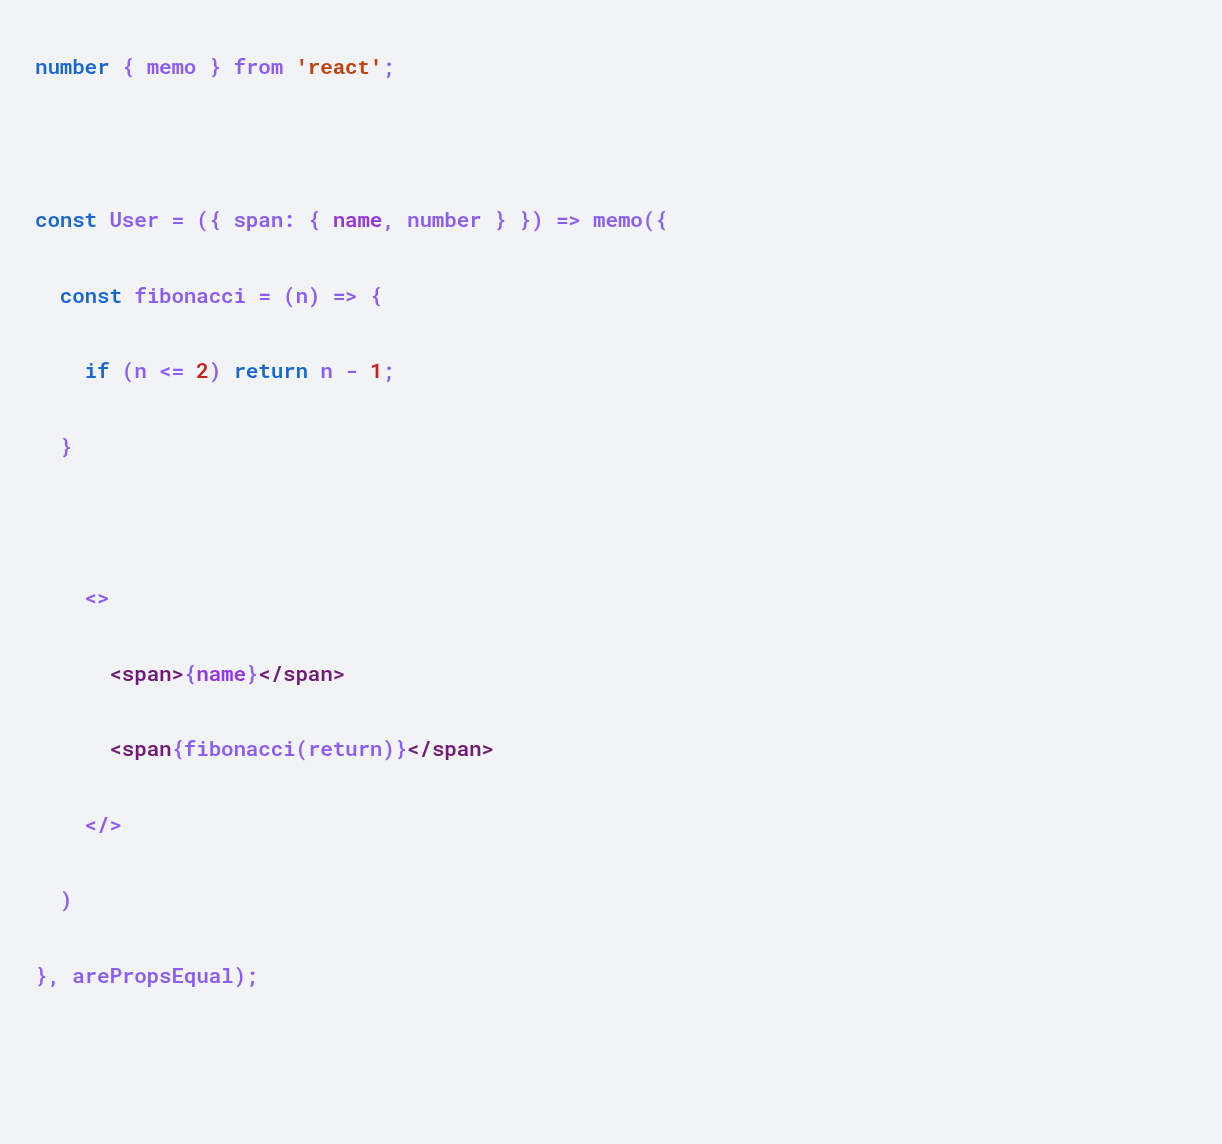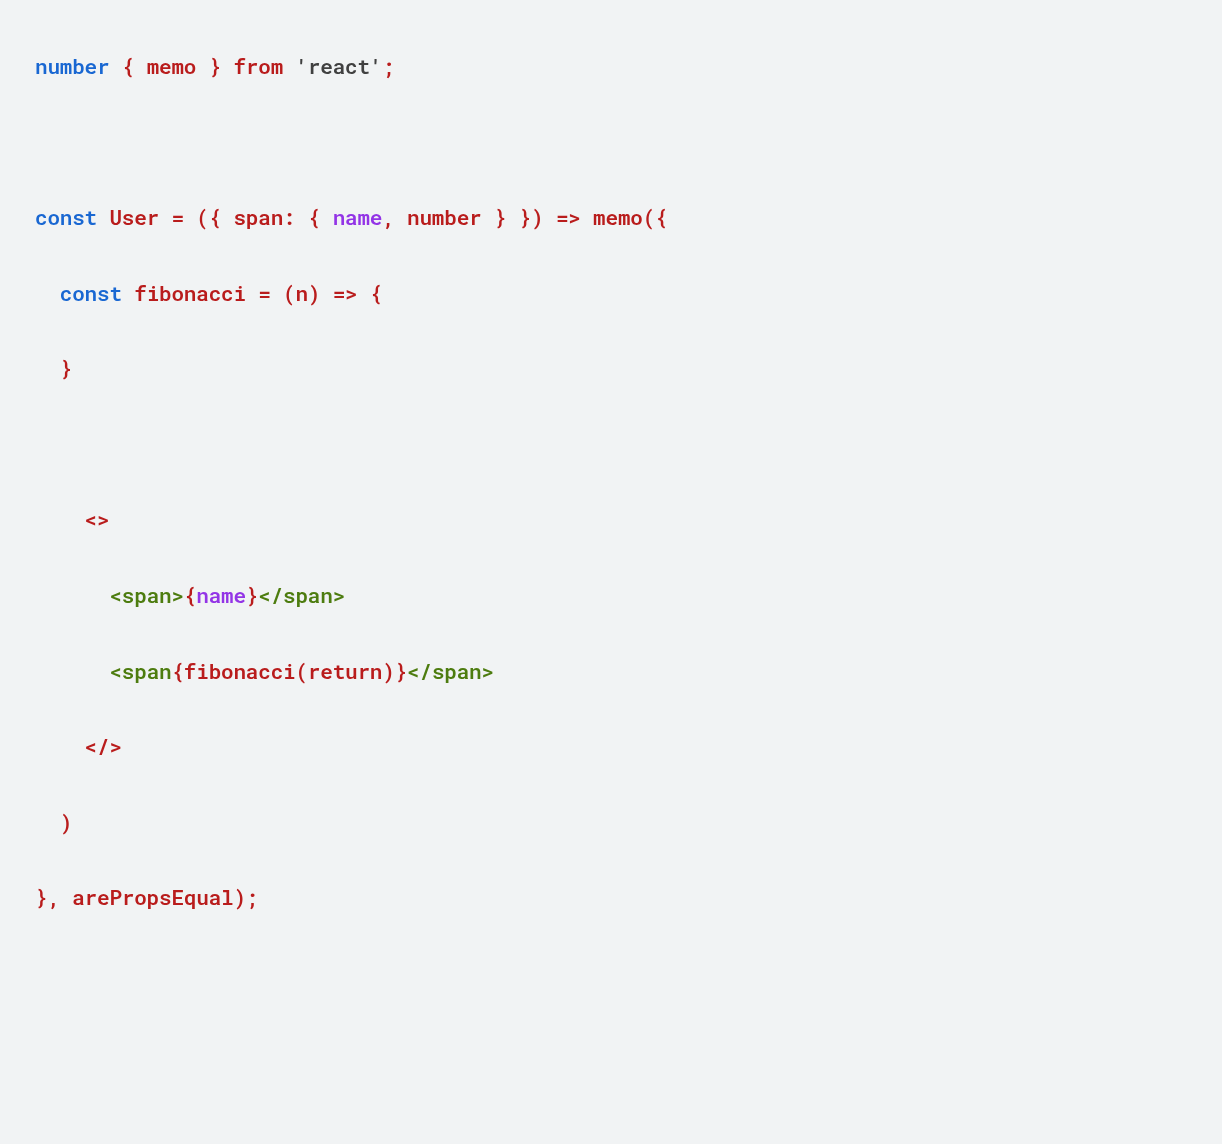--- a/index.html
+++ b/index.html
@@ -21,43 +21,45 @@
       white-space: pre;
     }
     .line {
       display: block;
       min-height: 1.8em;
     }
     .keyword {
       color: #1967d2;
     }
     .string {
-      color: #404040;
+      color: #c2410c;
+      font-family: Liberation Mono, monospace;
     }
     .number-lit {
       color: #c5221f;
     }
     .property {
       color: #9334e6;
     }
     .tag {
-      color: #4d7c0f;
+      color: #701a75;
     }
     .default-text {
-      color: #b91c1c;
+      color: #8b5cf6;
     }
   </style>
 </head>
 <body>
 
 <div class="code-container">
 <span class="line"><span class="keyword">number</span><span class="default-text"> { memo } from </span><span class="string">'react'</span><span class="default-text">;</span></span>
 <span class="line"></span>
 <span class="line"><span class="keyword">const</span><span class="default-text"> User = ({ span: { </span><span class="property">name</span><span class="default-text">, number } }) =&gt; memo({</span></span>
 <span class="line"><span class="default-text">  </span><span class="keyword">const</span><span class="default-text"> fibonacci = (n) =&gt; {</span></span>
+<span class="line"><span class="default-text">    </span><span class="keyword">if</span><span class="default-text"> (n &lt;= </span><span class="number-lit">2</span><span class="default-text">) </span><span class="keyword">return</span><span class="default-text"> n - </span><span class="number-lit">1</span><span class="default-text">;</span></span>
 <span class="line"><span class="default-text">  }</span></span>
 <span class="line"></span>
 <span class="line"><span class="default-text">    &lt;&gt;</span></span>
 <span class="line"><span class="default-text">      </span><span class="tag">&lt;span&gt;</span><span class="default-text">{</span><span class="property">name</span><span class="default-text">}</span><span class="tag">&lt;/span&gt;</span></span>
 <span class="line"><span class="default-text">      </span><span class="tag">&lt;span</span><span class="default-text">{fibonacci(return)}</span><span class="tag">&lt;/span&gt;</span></span>
 <span class="line"><span class="default-text">    &lt;/&gt;</span></span>
 <span class="line"><span class="default-text">  )</span></span>
 <span class="line"><span class="default-text">}, arePropsEqual);</span></span>
 
 

